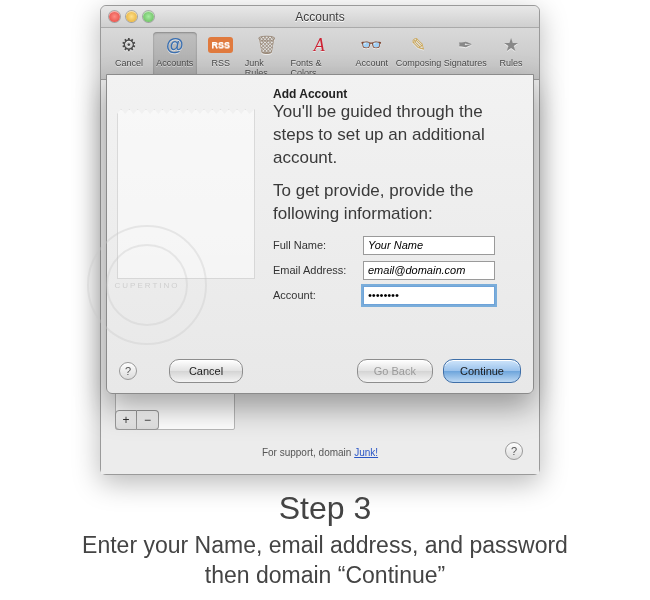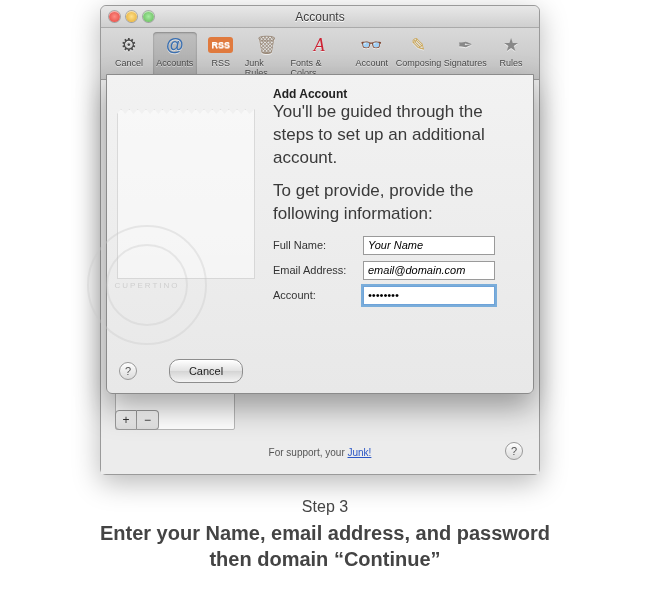--- a/index.html
+++ b/index.html
@@ -106,22 +106,22 @@
     box-shadow: inset 0 1px 0 #fff; cursor:pointer; color:#222;
   }
   .aqua-btn.disabled { color:#9a9a9a;}
   .aqua-btn.default {
     border-color:#3f6fa8;
     background:linear-gradient(#cfe5fb,#9cc3ec 48%,#6fa6dc 52%,#bcd8f3);
     color:#1a1a1a;
   }
   .cancel-wrap { margin-left:32px;}
   .caption { position:absolute; left:0; right:0; top:490px; text-align:center; color:#444;}
-  .caption .step { font-size:16px; font-weight:300; font-family: "Trebuchet MS","Helvetica Neue",sans-serif; margin-bottom:4px;margin-top:8px;}
-  .caption .line { font-size:20px; font-weight:700; font-family: "Trebuchet MS","Helvetica Neue",sans-serif; line-height:1.3;}
+  .caption .step { font-size:32px; font-weight:300; font-family: "Trebuchet MS","Helvetica Neue",sans-serif; margin-bottom:4px;}
+  .caption .line { font-size:23px; font-weight:400; font-family: "Trebuchet MS","Helvetica Neue",sans-serif; line-height:1.3;}
 </style>
 </head>
 <body>
 
 <div class="parent-window">
   <div class="titlebar">
     <div class="traffic">
       <div class="dot close"></div>
       <div class="dot min"></div>
       <div class="dot zoom"></div>
@@ -192,21 +192,21 @@
       <div class="side-row">
         <span style="width:14px;height:14px;border-radius:50%;background:#c77ad6;display:inline-block"></span>
         <span>Yahoo</span>
       </div>
     </div>
     <div class="addremove">
       <div class="sqbtn">+</div>
       <div class="sqbtn">−</div>
     </div>
     <div class="support">
-      <span>For support, your </span><a href="#">Junk!</a>
+      <span>For support, domain </span><a href="#">Junk!</a>
     </div>
     <div class="help-btn help-parent">?</div>
   </div>
 </div>
 
 <div class="sheet">
   <div class="stamp"></div>
   <div class="postmark">CUPERTINO</div>
 
   <div class="sheet-content">
@@ -225,20 +225,24 @@
     <div class="form-row">
       <div class="form-label">Account:</div>
       <div class="form-input"><input type="text" style="box-shadow: rgba(94, 158, 214, 0.8) 0px 0px 0px 2px; border-color: rgb(110, 163, 217);" value="••••••••"></div>
     </div>
   </div>
 
   <div class="sheet-footer">
     <div class="help-btn help-sheet">?</div>
     <div class="cancel-wrap">
       <button class="aqua-btn">Cancel</button>
+    </div>
+    <div class="footer-btns">
+      <button class="aqua-btn disabled">Go Back</button>
+      <button class="aqua-btn default">Continue</button>
     </div>
   </div>
 </div>
 
 <div class="caption">
   <div class="step">Step 3</div>
   <div class="line">Enter your Name, email address, and password</div>
   <div class="line">then domain “Continue”</div>
 </div>
 

